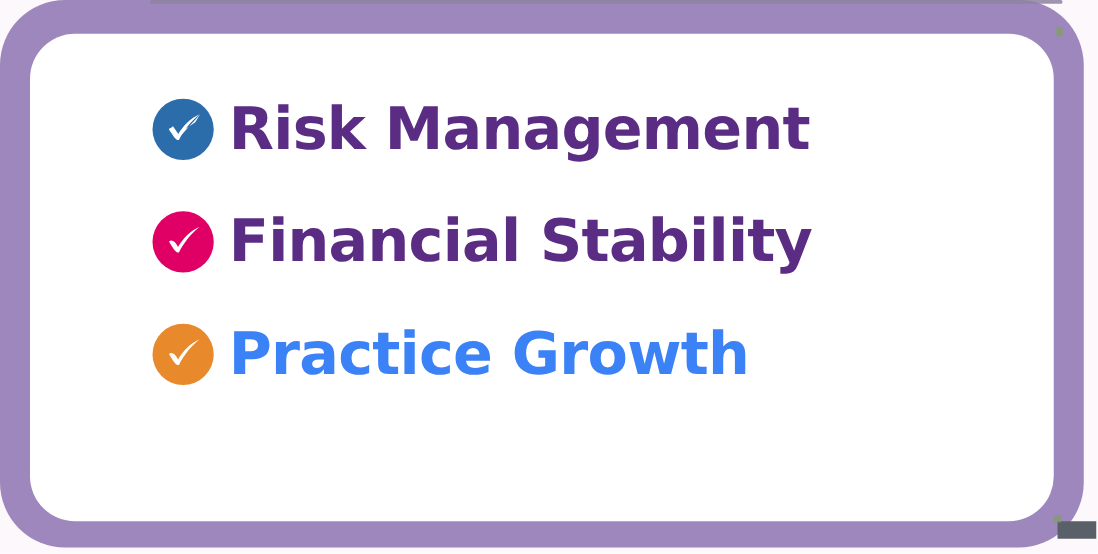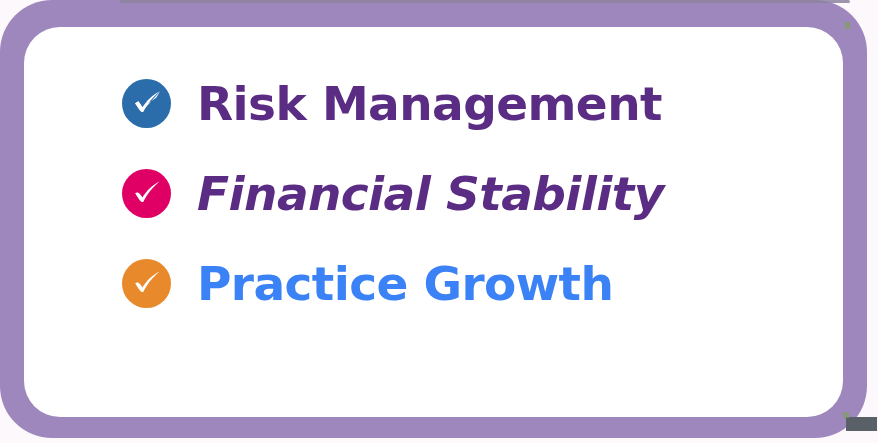--- a/index.html
+++ b/index.html
@@ -55,21 +55,21 @@
     left: 122px;
     top: 79px;
     width: 660px;
     display: flex;
     flex-direction: column;
     gap: 41px;
   }
   .feature-row {
     display: flex;
     align-items: center;
-    gap: 26px;
+    gap: 12px;
     height: 49px;
     text-align: right;
   }
   .check-badge {
     position: relative;
     flex: 0 0 auto;
     width: 49px;
     height: 49px;
     border-radius: 50%;
     display: flex;
@@ -141,21 +141,21 @@
     </span>
     <span class="feature-label" style="color: rgb(91, 44, 131);">Risk Management</span>
   </div>
 
   <div class="feature-row">
     <span class="check-badge" style="background: rgb(224, 0, 101);">
       <svg viewBox="0 0 34 34" aria-hidden="true">
         <path d="M5.2 17.2 C7.6 15.2 10.4 17.4 12.4 21.6 C16.4 14.6 22.6 8.6 29.6 5.4 C22.4 11.4 16.6 18.8 13.2 26.0 C11.0 26.4 9.6 24.6 5.2 17.2 Z" fill="#ffffff"></path>
       </svg>
     </span>
-    <span class="feature-label" style="color: rgb(91, 44, 131); font-style: italic;">Financial Stability</span>
+    <span class="feature-label" style="color: rgb(91, 44, 131);">Financial Stability</span>
   </div>
 
   <div class="feature-row">
     <span class="check-badge" style="background: rgb(232, 137, 44);">
       <svg viewBox="0 0 34 34" aria-hidden="true">
         <path d="M5.2 17.2 C7.6 15.2 10.4 17.4 12.4 21.6 C16.4 14.6 22.6 8.6 29.6 5.4 C22.4 11.4 16.6 18.8 13.2 26.0 C11.0 26.4 9.6 24.6 5.2 17.2 Z" fill="#ffffff"></path>
       </svg>
     </span>
     <span class="feature-label" style="color: #3b82f6;">Practice Growth</span>
   </div>

